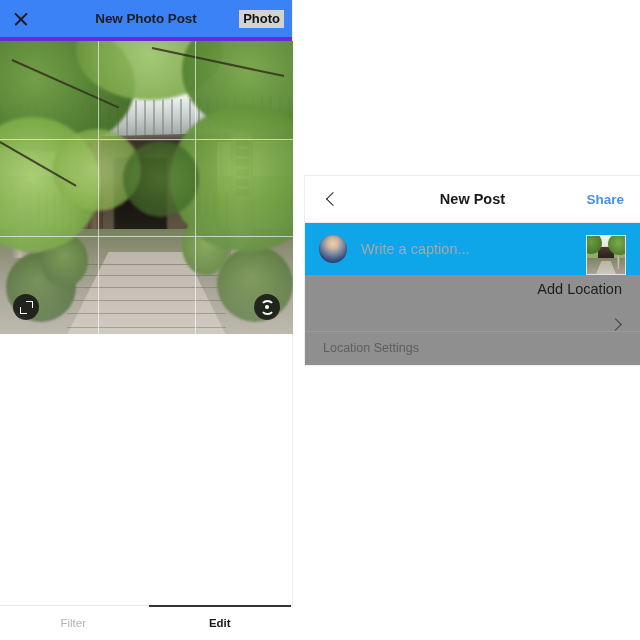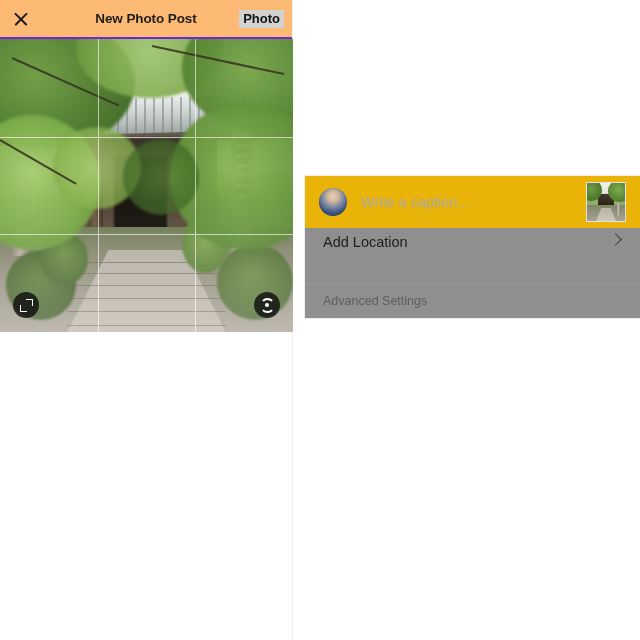--- a/index.html
+++ b/index.html
@@ -24,25 +24,25 @@
     width: 293px;
     height: 640px;
     background: #ffffff;
     border-right: 1px solid #efefef;
     box-sizing: border-box;
   }
 
   .editor-header {
     position: relative;
     height: 37px;
-    background: #fdba74;
+    background: #3b82f6;
     display: flex;
     align-items: center;
     justify-content: center;
-    border-bottom: 2px solid #6d28d9;
+    border-bottom: 4px solid #6d28d9;
   }
   .close-icon {
     position: absolute;
     left: 11px;
     top: 50%;
     transform: translateY(-50%);
     width: 20px;
     height: 20px;
     cursor: pointer;
   }
@@ -323,25 +323,24 @@
     position: absolute; right: 16px; top: 50%;
     transform: translateY(-50%);
     font-size: 13.5px;
     font-weight: bold;
     color: #4a90e2;
     cursor: pointer;
   }
 
   .caption-row {
     display: flex;
-    align-items: center;
     padding: 12px 14px;
     height: 52px;
     box-sizing: border-box;
-    background: #eab308;
+    background: #0ea5e9;
   }
   .avatar {
     width: 28px; height: 28px;
     border-radius: 50%;
     flex: 0 0 28px;
     background: radial-gradient(circle at 50% 28%, #e3cdb4 0%, #cdb193 26%, #bda municipal 27%, #6d7f99 45%, #2b3f63 75%, #1d2d49 100%);
     background: radial-gradient(circle at 50% 30%, #e6d2ba 0%, #d2b697 22%, #8a93a8 40%, #36507f 70%, #23365a 100%);
     overflow: hidden;
     position: relative;
     box-shadow: inset 0 0 0 1px rgba(0,0,0,.08);
@@ -379,25 +378,26 @@
 
   
   .options-block {
     background: #8f8f8f;
     padding-top: 6px;
     padding-bottom: 2px;
   }
   .option-row {
     height: 50px;
     display: flex;
-    align-items: flex-start;
+    align-items: flex-end;
     padding: 0 18px;
     box-sizing: border-box;
     cursor: pointer;
     position: relative;
+    flex-direction: column;
   }
   .option-row + .option-row { border-top: 1px solid rgba(255,255,255,.14); }
   .option-label {
     font-size: 14.5px;
     color: #1e1e1e;
     flex: 1;
   }
   .chev-right {
     width: 12px; height: 12px;
     position: relative;
@@ -504,24 +504,33 @@
       <div class="expand-glyph">
           <i class="tr"></i>
           <i class="bl"></i>
         </div>
     </div>
     <div class="round-btn rotate">
       <div class="rotate-glyph"></div>
     </div>
   </div>
 
+  <div class="editor-tabs">
+    <div class="editor-tab">Filter</div>
+    <div class="editor-tab active">Edit</div>
+  </div>
 </div>
 
 <div class="newpost-panel">
 
+  <div class="np-header">
+    <div class="back-chevron"></div>
+    <div class="np-title">New Post</div>
+    <div class="share-button">Share</div>
+  </div>
 
   <div class="caption-row">
     <div class="avatar"></div>
     <input class="caption-input" type="text" placeholder="Write a caption..." style="">
     <div class="post-thumb">
       <div class="pt-sky"></div>
       <div class="pt-roof"></div>
       <div class="pt-gate"></div>
       <div class="pt-grnd"></div>
       <div class="pt-steps"></div>
@@ -530,16 +539,16 @@
       <div class="pt-tree2"></div>
     </div>
   </div>
 
   <div class="options-block">
     <div class="option-row">
       <div class="option-label">Add Location</div>
       <div class="chev-right"></div>
     </div>
     <div class="advanced-row">
-      <div class="advanced-label">Advanced Settings</div>
+      <div class="advanced-label">Location Settings</div>
     </div>
   </div>
 </div>
 
 </body></html>

